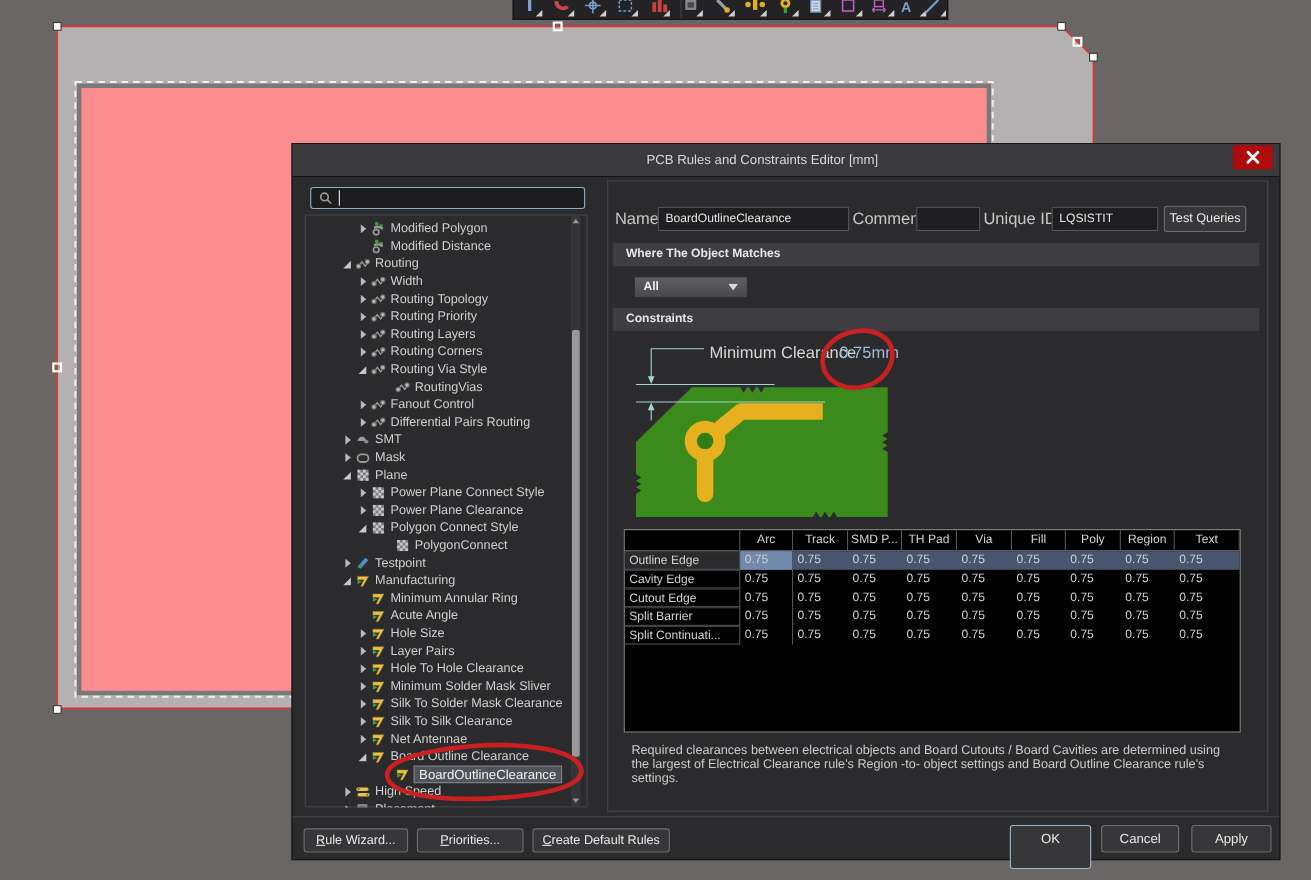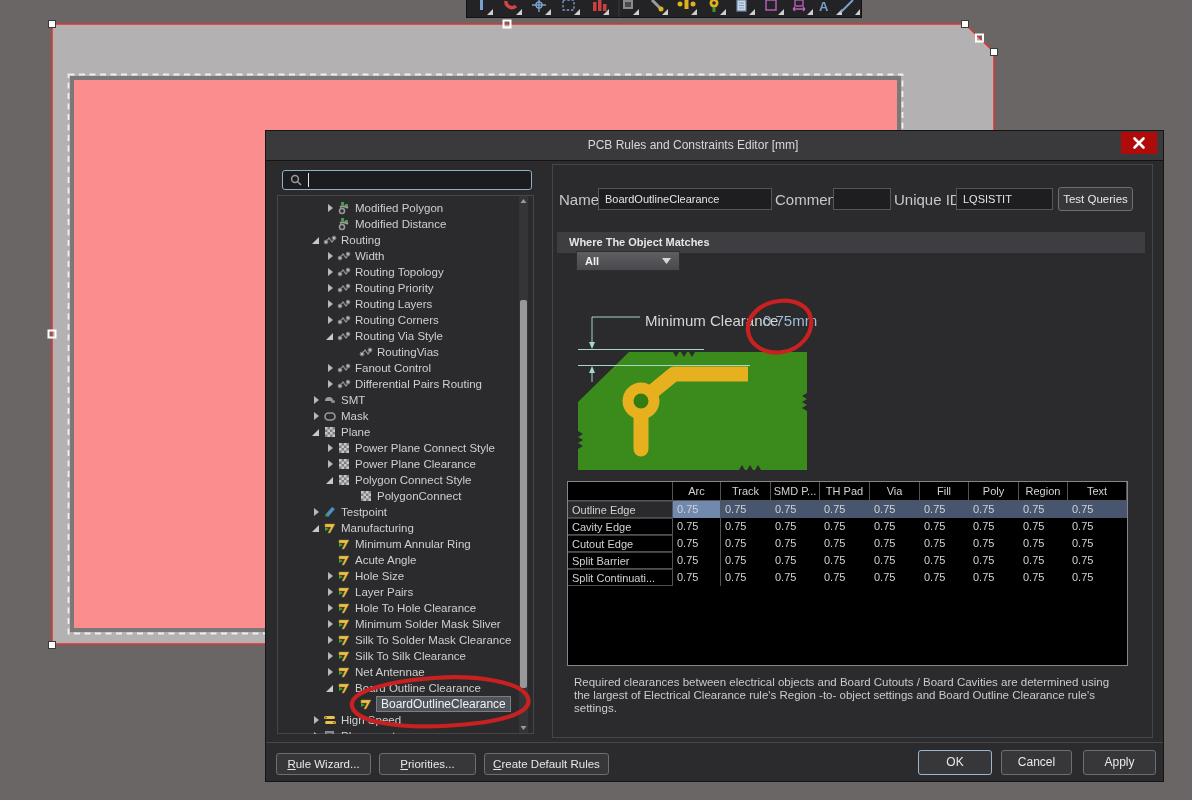--- a/index.html
+++ b/index.html
@@ -549,29 +549,30 @@
     <div class="panelborder" style="left:286px;top:33px;width:601px;height:574px;"></div>
 
     <div class="lbl" style="left:293px;top:62px;">Name</div>
     <div class="field" style="left:332px;top:57px;width:174px;height:22px;line-height:20px;">BoardOutlineClearance</div>
     <div class="lbl" style="left:509px;top:62px;">Comment</div>
     <div class="field" style="left:567px;top:57px;width:58px;height:22px;"></div>
     <div class="lbl" style="left:628px;top:62px;">Unique ID</div>
     <div class="field" style="left:690px;top:57px;width:97px;height:22px;line-height:20px;">LQSISTIT</div>
     <div class="btn" style="left:792px;top:56px;width:75px;height:24px;line-height:22px;">Test Queries</div>
 
-    <div class="secbar" style="top:101px;">Where The Object Matches</div>
+    <div class="secbar" style="top:90px;">Where The Object Matches</div>
 
     <div class="abs" style="left:310px;top:120px;width:104px;height:20px;background:linear-gradient(#5e5e63,#48484d);border:1px solid #2e2e30;box-sizing:border-box;">
       <div style="position:absolute;left:8px;top:0;height:18px;line-height:18px;color:#f0f0f0;font-size:11px;font-weight:bold;">All</div>
       <svg width="10" height="7" style="position:absolute;right:7px;top:6px;">
           <path d="M0,0 h9 l-4.5,6 z" fill="#d8d8d8"></path>
         </svg>
     </div>
 
+    <div class="secbar" style="top:149px;">Constraints</div>
 
     <svg class="abs" style="left:312px;top:170px;" width="240" height="170" viewBox="0 0 240 170">
 
       <path d="M51,51 H95 l3,5 3,-5 h2 l3,5 3,-5 h2 l3,5 3,-5 H229
                V92 l-5,3 5,3 -5,3 5,3 -5,3 5,3 V169
                H183 l-3,-5 -3,5 h-2 l-3,-5 -3,5 h-2 l-3,-5 -3,5 H0
                V148 l5,-3 -5,-3 5,-3 -5,-3 5,-3 -5,-3 V101 Z" fill="#3a8b1b"></path>
 
       <path d="M63,100 L96,73 H170" fill="none" stroke="#e7b01e" stroke-width="15" stroke-linejoin="round"></path>
       <path d="M63,104 V148" fill="none" stroke="#e7b01e" stroke-width="15" stroke-linecap="round"></path>
@@ -669,21 +670,21 @@
       Required clearances between electrical objects and Board Cutouts / Board Cavities are determined using<br>
       the largest of Electrical Clearance rule's Region -to- object settings and Board Outline Clearance rule's<br>
       settings.
     </div>
 
     <div class="abs" style="left:0;top:611px;width:897px;height:1px;background:#48484c;"></div>
 
     <div class="btn" style="left:10px;top:622px;width:95px;height:22px;line-height:20px;"><u>R</u>ule Wizard...</div>
     <div class="btn" style="left:113px;top:622px;width:97px;height:22px;line-height:20px;"><u>P</u>riorities...</div>
     <div class="btn" style="left:218px;top:622px;width:125px;height:22px;line-height:20px;"><u>C</u>reate Default Rules</div>
-    <div class="btn" style="left:652px;top:619px;width:74px;height:25px;line-height:23px;border-color:#9ab5cf;font-size:12px;">OK</div>
+    <div class="btn" style="left:652px;top:619px;width:74px;height:40px;line-height:23px;border-color:#9ab5cf;font-size:12px;">OK</div>
     <div class="btn" style="left:735px;top:619px;width:71px;height:25px;line-height:23px;font-size:12px;">Cancel</div>
     <div class="btn" style="left:817px;top:619px;width:73px;height:25px;line-height:23px;font-size:12px;">Apply</div>
   </div>
 
   <svg class="abs" style="left:743px;top:298px;" width="74" height="58" viewBox="0 0 74 58">
     <path d="M36,3 C50,1 66,7 68,21 C70,36 58,51 40,54 C23,57 7,48 5,33 C3,18 18,5 36,3 Z" fill="none" stroke="#c92121" stroke-width="4.2" stroke-linecap="round"></path>
   </svg>
   <svg class="abs" style="left:346px;top:674px;" width="188" height="56" viewBox="0 0 188 56">
     <path d="M88,4 C128,1 176,7 182,24 C187,39 156,49 98,52 C50,54 9,48 6,32 C3,17 44,7 88,4 Z" fill="none" stroke="#c92121" stroke-width="4.2" stroke-linecap="round"></path>
   </svg>

